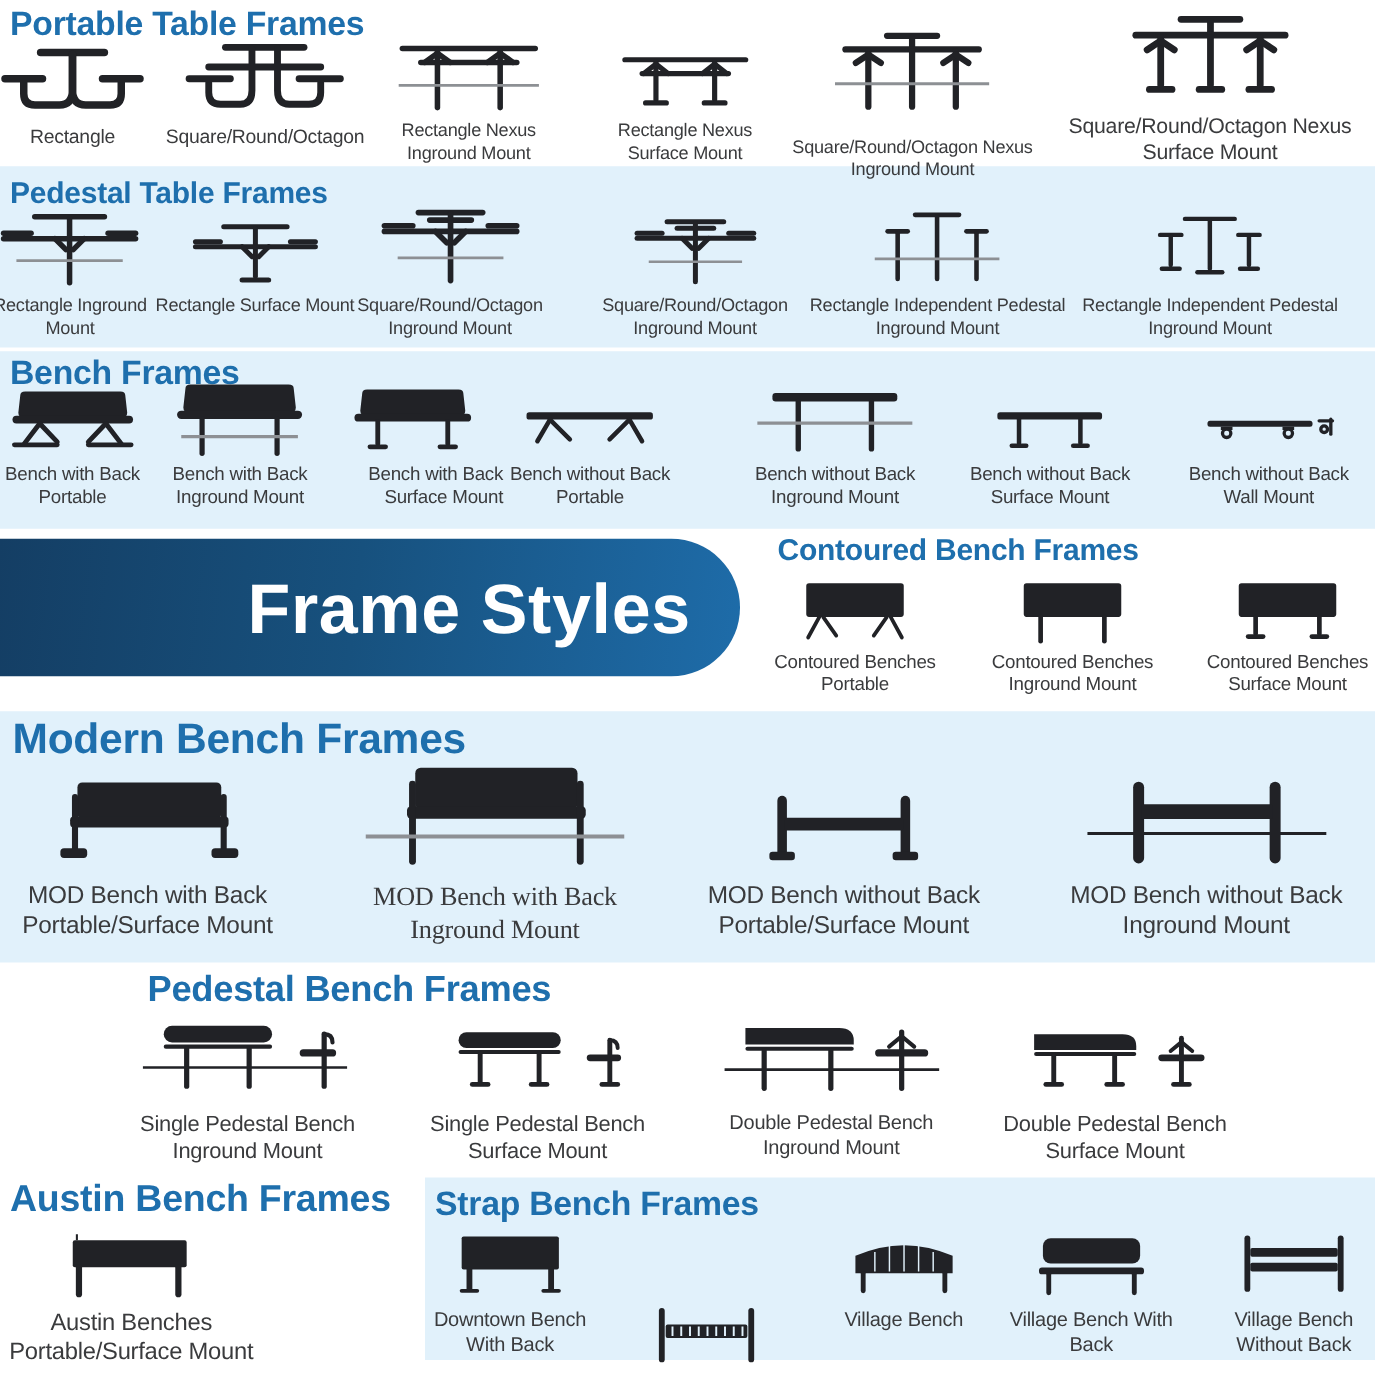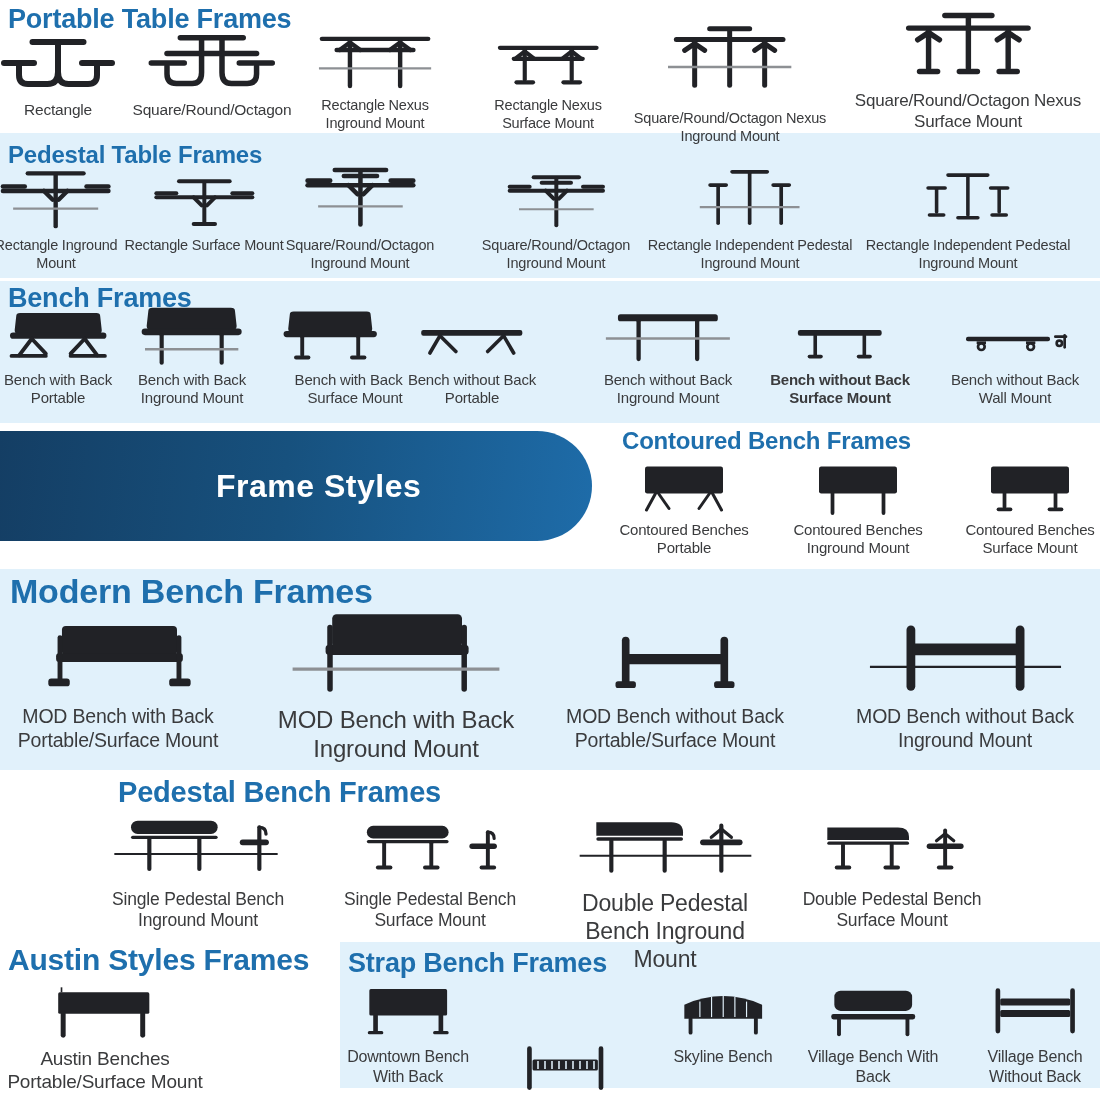--- a/index.html
+++ b/index.html
@@ -18,21 +18,21 @@
   #h-bench{left:8px;top:283px;font-size:27px;}
   #h-contoured-bench{left:622px;top:427px;font-size:24px;}
   #h-modern-bench{left:10px;top:572px;font-size:34px;}
   #h-pedestal-bench{left:118px;top:776px;font-size:29px;}
   #h-austin-bench{left:8px;top:943px;font-size:30px;}
   #h-strap-bench{left:348px;top:948px;font-size:27px;}
   .banner{position:absolute;left:0;top:431px;width:592px;height:110px;
           border-radius:0 55px 55px 0;
           background:linear-gradient(97deg,var(--ban-l,#143e64) 0%,#17517e 48%,var(--ban-r,#1e6ca9) 100%);
           display:flex;align-items:center;box-sizing:border-box;padding-left:198px;}
-  .banner span{color:#ffffff;font-size:32px;font-weight:bold;letter-spacing:0.5px;white-space:nowrap;margin-left:18px;}
+  .banner span{color:#ffffff;font-size:56px;font-weight:bold;letter-spacing:0.5px;white-space:nowrap;}
   .frame-item{position:absolute;margin:0;display:flex;flex-direction:column;align-items:center;}
   .frame-icon{width:100%;display:flex;align-items:flex-end;justify-content:center;}
   .frame-icon svg{height:100%;max-width:100%;display:block;}
   .frame-label{margin-top:5px;text-align:center;color:var(--label,#3a3b3d);
                line-height:1.22;letter-spacing:-0.2px;width:100%;}
 </style>
 </head>
 <body>
 
 <div class="page" style="--head: #1e6fad; --label: #3a3b3d; --sec-bg: #e1f1fb; --ban-l: #143e64; --ban-r: #1e6ca9;">
@@ -40,21 +40,21 @@
   <div class="band" id="band-bench"></div>
   <div class="band" id="band-modern"></div>
   <div class="band" id="band-strap"></div>
 
   <h2 class="sec-h" id="h-portable-table">Portable Table Frames</h2>
   <h2 class="sec-h" id="h-pedestal-table">Pedestal Table Frames</h2>
   <h2 class="sec-h" id="h-bench">Bench Frames</h2>
   <h2 class="sec-h" id="h-contoured-bench">Contoured Bench Frames</h2>
   <h2 class="sec-h" id="h-modern-bench">Modern Bench Frames</h2>
   <h2 class="sec-h" id="h-pedestal-bench">Pedestal Bench Frames</h2>
-  <h2 class="sec-h" id="h-austin-bench">Austin Styles Frames</h2>
+  <h2 class="sec-h" id="h-austin-bench">Austin Bench Frames</h2>
   <h2 class="sec-h" id="h-strap-bench">Strap Bench Frames</h2>
 
   <div class="banner">
     <span>Frame Styles</span>
   </div>
 
   <div id="items-root">
       <figure class="frame-item" style="left: -2px; top: 28px; width: 120px;">
         <div class="frame-icon" style="height: 68px;">
           <svg viewBox="0 0 160 84" preserveAspectRatio="xMidYMax meet" style="height:100%;">
@@ -335,21 +335,21 @@
    <rect x="22" y="12" width="116" height="8" rx="3" fill="#212226"></rect>
    <g fill="none" stroke="#212226" stroke-linecap="round" stroke-width="5">
               <path d="M46 20 V64"></path>
               <path d="M114 20 V64"></path>
             </g>
    <line x1="8" y1="40" x2="152" y2="40" stroke="#8d9094" stroke-width="3"></line>
           </svg>
         </div>
         <figcaption class="frame-label" style="font-size: 15px;">Bench without Back Inground Mount</figcaption>
       </figure>
-      <figure class="frame-item" style="left: 757.5px; top: 314px; width: 165px; font-weight: bold;">
+      <figure class="frame-item" style="left: 757.5px; top: 314px; width: 165px;">
         <div class="frame-icon" style="height: 52px;">
           <svg viewBox="0 0 160 72" preserveAspectRatio="xMidYMax meet" style="height:100%;">
    <rect x="22" y="22" width="116" height="8" rx="3" fill="#212226"></rect>
    <g fill="none" stroke="#212226" stroke-linecap="round" stroke-width="5">
               <path d="M46 30 V56"></path>
               <path d="M114 30 V56"></path>
    <path d="M38 59 H54"></path>
               <path d="M106 59 H122"></path>
             </g>
           </svg>
@@ -433,21 +433,21 @@
           <svg viewBox="0 0 200 80" preserveAspectRatio="xMidYMax meet" style="height:100%;">
    <rect x="42" y="2" width="118" height="30" rx="4" fill="#212226"></rect>
    <rect x="36" y="30" width="130" height="9" rx="3" fill="#212226"></rect>
    <g fill="none" stroke="#212226" stroke-linecap="round" stroke-width="5">
               <path d="M40 14 V70"></path>
               <path d="M162 14 V70"></path>
             </g>
    <line x1="6" y1="52" x2="194" y2="52" stroke="#8d9094" stroke-width="3"></line>
           </svg>
         </div>
-        <figcaption class="frame-label" style="font-size: 24px;">MOD Bench with Back Inground Mount</figcaption>
+        <figcaption class="frame-label" style="font-size: 21px; font-family: Liberation Serif, serif;">MOD Bench with Back Inground Mount</figcaption>
       </figure>
       <figure class="frame-item" style="left: 547.5px; top: 632px; width: 255px;">
         <div class="frame-icon" style="height: 68px;">
           <svg viewBox="0 0 200 80" preserveAspectRatio="xMidYMax meet" style="height:100%;">
    <g fill="none" stroke="#212226" stroke-linecap="round" stroke-width="9">
               <path d="M42 10 V58"></path>
               <path d="M158 10 V58"></path>
             </g>
    <rect x="44" y="26" width="112" height="12" rx="2" fill="#212226"></rect>
    <rect x="30" y="58" width="24" height="8" rx="3" fill="#212226"></rect>
@@ -520,21 +520,21 @@
               <path d="M172 14 V68"></path>
             </g>
    <path d="M150 34 H194" fill="none" stroke="#212226" stroke-linecap="round" stroke-width="7"></path>
    <g fill="none" stroke="#212226" stroke-linecap="round" stroke-width="4">
               <path d="M172 18 L160 28"></path>
               <path d="M172 18 L184 28"></path>
             </g>
    <line x1="2" y1="50" x2="208" y2="50" stroke="#212226" stroke-width="2.5"></line>
           </svg>
         </div>
-        <figcaption class="frame-label" style="font-size: 23px;">Double Pedestal Bench Inground Mount</figcaption>
+        <figcaption class="frame-label" style="font-size: 16px;">Double Pedestal Bench Inground Mount</figcaption>
       </figure>
       <figure class="frame-item" style="left: 789.5px; top: 818px; width: 205px;">
         <div class="frame-icon" style="height: 66px;">
           <svg viewBox="0 0 210 84" preserveAspectRatio="xMidYMax meet" style="height:100%;">
    <path fill="#212226" d="M22 12 H112 Q126 12 126 24 V28 H22 Z"></path>
    <path d="M24 32 H124" fill="none" stroke="#212226" stroke-linecap="round" stroke-width="4"></path>
    <g fill="none" stroke="#212226" stroke-linecap="round" stroke-width="5">
               <path d="M42 34 V60"></path>
               <path d="M104 34 V60"></path>
               <path d="M172 16 V60"></path>
@@ -613,21 +613,21 @@
             </g>
    <g stroke="#e1f1fb" stroke-width="1.5">
               <line x1="50" y1="20" x2="50" y2="40"></line>
               <line x1="65" y1="14" x2="65" y2="40"></line>
    <line x1="80" y1="12" x2="80" y2="40"></line>
               <line x1="95" y1="14" x2="95" y2="40"></line>
               <line x1="110" y1="20" x2="110" y2="40"></line>
             </g>
           </svg>
         </div>
-        <figcaption class="frame-label" style="font-size: 16px;">Skyline Bench</figcaption>
+        <figcaption class="frame-label" style="font-size: 16px;">Village Bench</figcaption>
       </figure>
       <figure class="frame-item" style="left: 805.5px; top: 986px; width: 135px;">
         <div class="frame-icon" style="height: 56px;">
           <svg viewBox="0 0 160 72" preserveAspectRatio="xMidYMax meet" style="height:100%;">
    <rect x="30" y="6" width="100" height="26" rx="8" fill="#212226"></rect>
    <rect x="26" y="36" width="108" height="7" rx="3" fill="#212226"></rect>
    <g fill="none" stroke="#212226" stroke-linecap="round" stroke-width="5">
               <path d="M36 43 V62"></path>
               <path d="M124 43 V62"></path>
             </g>

